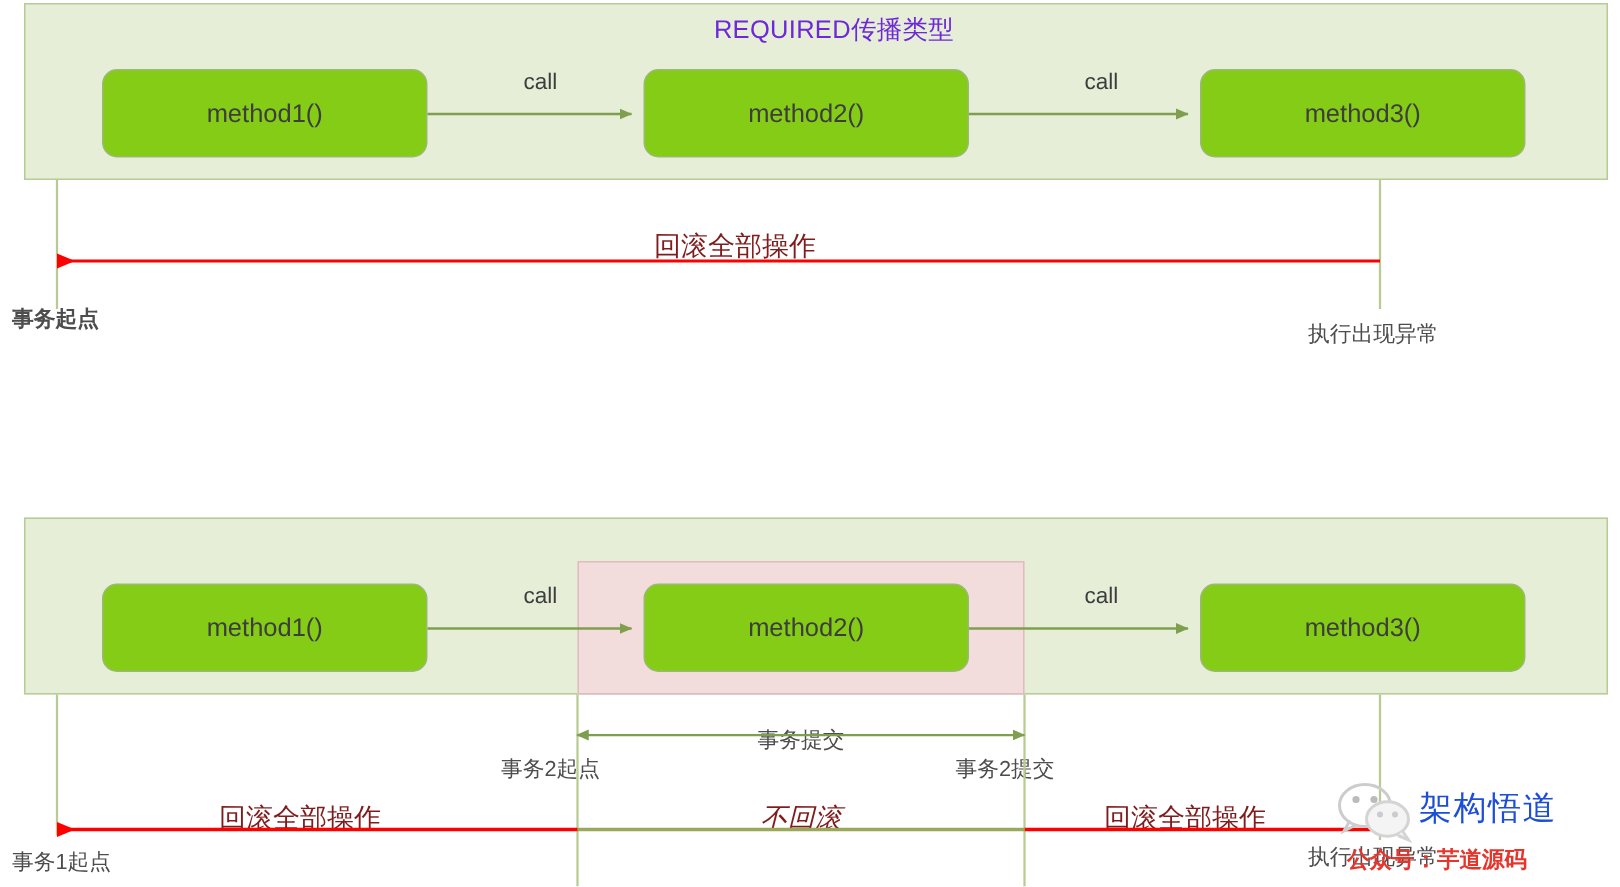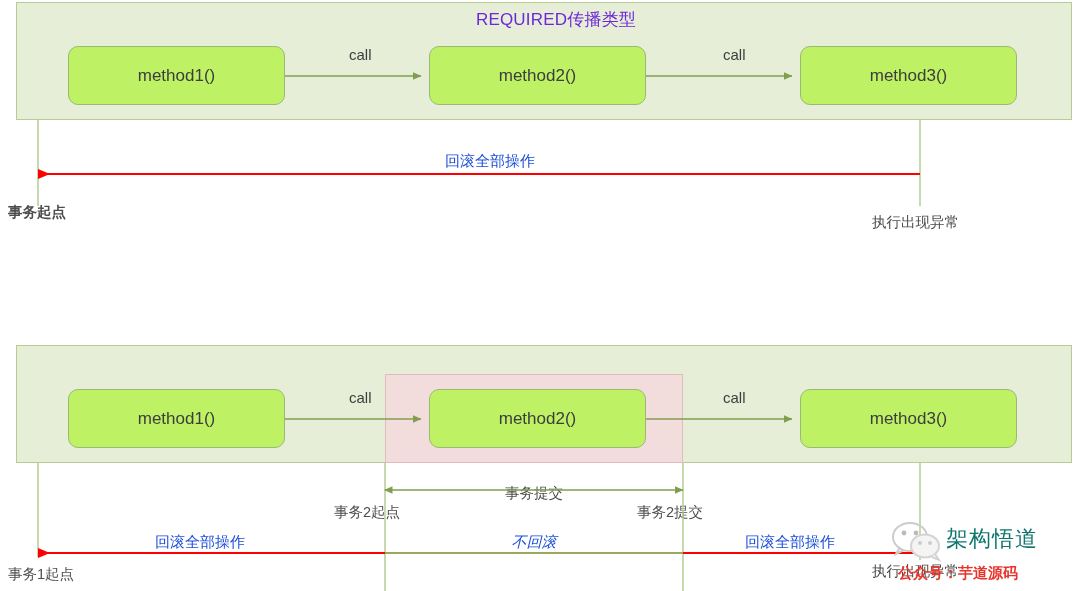--- a/index.html
+++ b/index.html
@@ -31,21 +31,21 @@
     width: 100%;
     text-align: center;
     font-size: 17px;
     color: #6d28d9;
     letter-spacing: 0.2px;
     white-space: nowrap;
     padding-left: 16px;
   }
   .mbox {
     position: absolute;
-    background: #bef264;
+    background: #84cc16;
     border: 1.6px solid #9ab973;
     border-radius: 10px;
     box-sizing: border-box;
     display: flex;
     align-items: center;
     justify-content: center;
     font-size: 17px;
     color: #3d3d3d;
   }
   .inner-panel {
@@ -61,40 +61,40 @@
     white-space: nowrap;
   }
   .label {
     position: absolute;
     font-size: 14.5px;
     color: #4d4d4d;
     white-space: nowrap;
   }
   .label-red {
     position: absolute;
-    font-size: 15px;
-    color: #1d4ed8;
+    font-size: 18px;
+    color: #7f1d1d;
     white-space: nowrap;
   }
   svg.overlay {
     position: absolute;
     left: 0; top: 0;
     width: 1080px;
     height: 591px;
     overflow: visible;
     pointer-events: none;
   }
   .wm {
     position: absolute;
     pointer-events: none;
   }
   .wm-brand {
     position: absolute;
     font-size: 22px;
-    color: #0f766e;
+    color: #1d4ed8;
     white-space: nowrap;
     letter-spacing: 1px;
   }
   .wm-sub {
     position: absolute;
     font-size: 15px;
     color: #e8352c;
     white-space: nowrap;
     font-weight: bold;
   }

